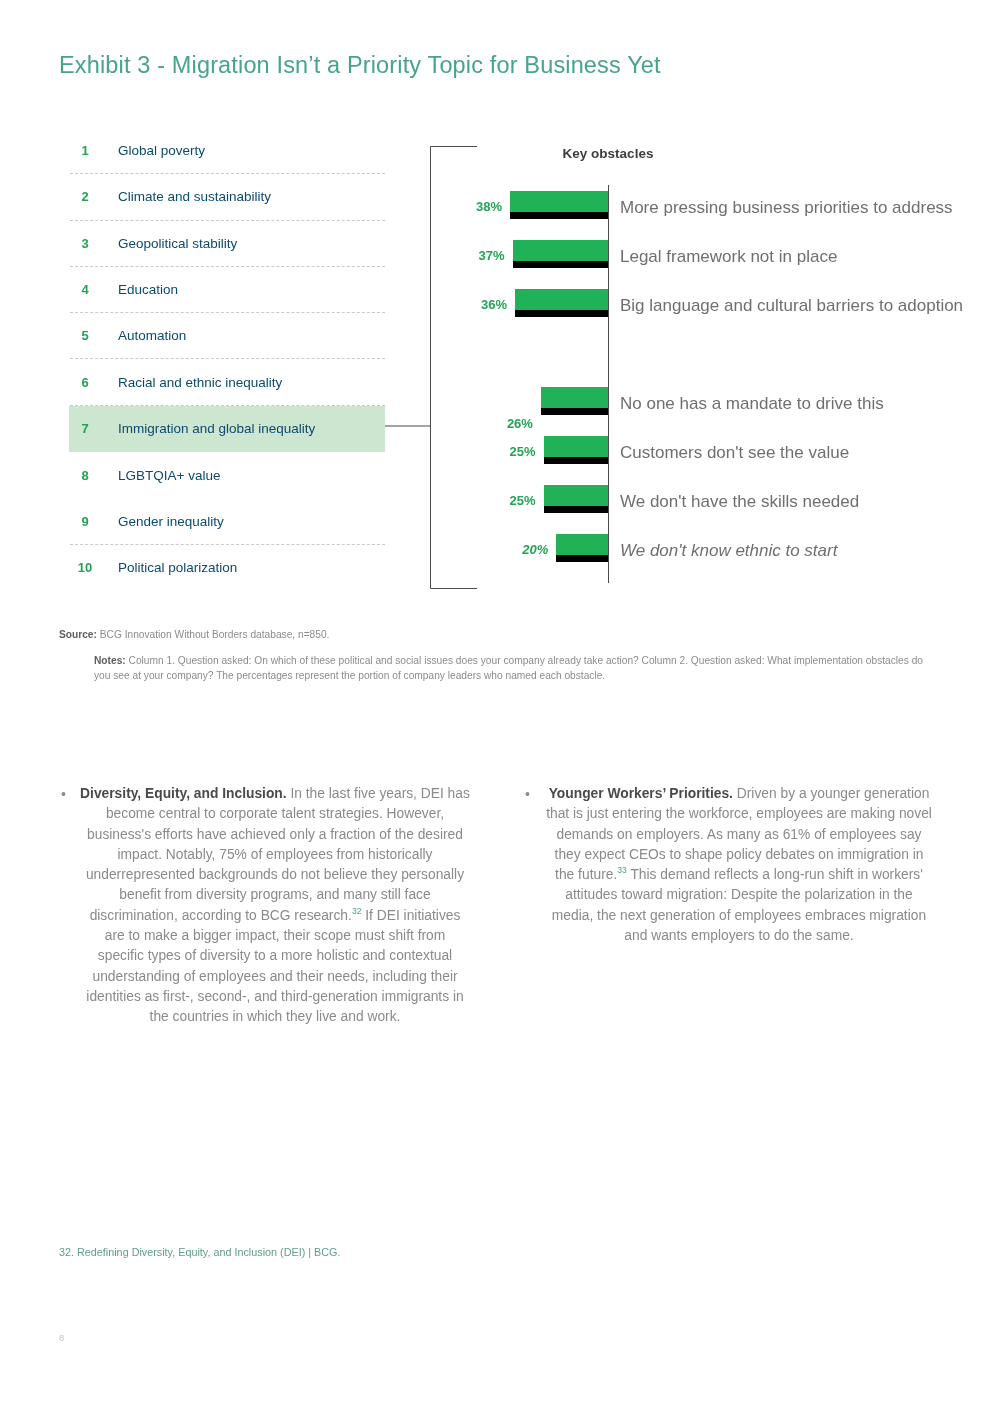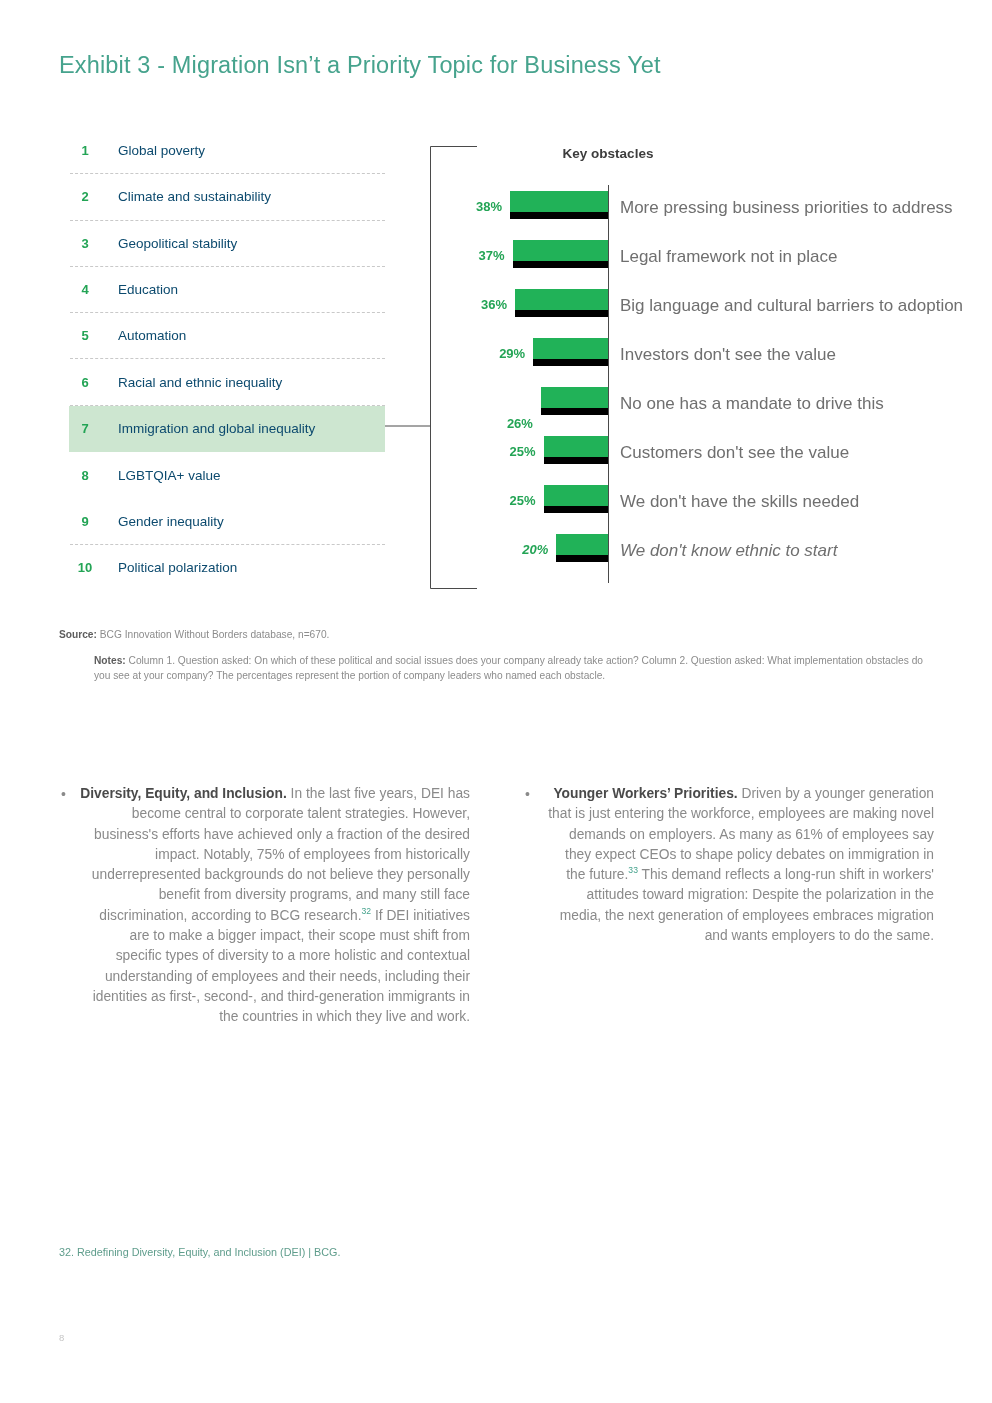--- a/index.html
+++ b/index.html
@@ -172,21 +172,21 @@
     display: flex;
     gap: 53px;
   }
   .body-col { width: 411px; }
   .bullet {
     position: relative;
     padding-left: 21px;
     font-size: 13.8px;
     line-height: 1.47;
     color: #8a8a8a;
-    text-align: right;
+    text-align: center;
   }
   .bullet::before {
     content: "•";
     position: absolute;
     left: 2px;
     top: 0;
     color: #8a8a8a;
     font-size: 14px;
   }
   .lead-in {
@@ -302,26 +302,20 @@
       <div class="bar-green" style="left: 72.54px; width: 95.46px;"></div>
       <div class="bar-black" style="left: 72.54px; width: 95.46px;"></div>
       <span class="bar-label">Legal framework not in place</span>
     </div>
     <div class="bar-row" style="top: 98px;">
       <span class="bar-pct" style="left: 23.12px; width: 44px;">36%</span>
       <div class="bar-green" style="left: 75.12px; width: 92.88px;"></div>
       <div class="bar-black" style="left: 75.12px; width: 92.88px;"></div>
       <span class="bar-label">Big language and cultural barriers to adoption</span>
     </div>
-    <div class="bar-row" style="top: 147px;">
-      <span class="bar-pct" style="left: 41.18px; width: 44px;">29%</span>
-      <div class="bar-green" style="left: 93.18px; width: 74.82px;"></div>
-      <div class="bar-black" style="left: 93.18px; width: 74.82px;"></div>
-      <span class="bar-label">Investors don't see the value</span>
-    </div>
     <div class="bar-row" style="top: 196px;">
       <span class="bar-pct" style="left: 48.92px; width: 44px; margin-top: 21px;">26%</span>
       <div class="bar-green" style="left: 100.92px; width: 67.08px;"></div>
       <div class="bar-black" style="left: 100.92px; width: 67.08px;"></div>
       <span class="bar-label">No one has a mandate to drive this</span>
     </div>
     <div class="bar-row" style="top: 245px;">
       <span class="bar-pct" style="left: 51.5px; width: 44px;">25%</span>
       <div class="bar-green" style="left: 103.5px; width: 64.5px;"></div>
       <div class="bar-black" style="left: 103.5px; width: 64.5px;"></div>
@@ -336,21 +330,21 @@
     <div class="bar-row" style="top: 343px; font-style: italic;">
       <span class="bar-pct" style="left: 64.4px; width: 44px;">20%</span>
       <div class="bar-green" style="left: 116.4px; width: 51.6px;"></div>
       <div class="bar-black" style="left: 116.4px; width: 51.6px;"></div>
       <span class="bar-label">We don't know ethnic to start</span>
     </div>
   </div>
 
 <div class="source-block">
   <div class="source-line">
-    <span class="src-strong">Source:</span><span> BCG Innovation Without Borders database, n=670.</span>
+    <span class="src-strong">Source:</span><span> BCG Innovation Without Borders database, n=850.</span>
   </div>
   <div class="notes-line">
     <span class="src-strong">Notes:</span><span> Column 1. Question asked: On which of these political and social issues does your company already take action? Column 2. Question asked: What implementation obstacles do you see at your company? The percentages represent the portion of company leaders who named each obstacle.</span>
   </div>
 </div>
 
 <div class="body-cols">
   <div class="body-col">
     <div class="bullet">
       <span class="lead-in">Diversity, Equity, and Inclusion.</span><span> In the last five years, DEI has become central to corporate talent strategies. However, business's efforts have achieved only a fraction of the desired impact. Notably, 75% of employees from historically underrepresented backgrounds do not believe they personally benefit from diversity programs, and many still face discrimination, according to BCG research.</span><sup class="fn">32</sup><span> If DEI initiatives are to make a bigger impact, their scope must shift from specific types of diversity to a more holistic and contextual understanding of employees and their needs, including their identities as first-, second-, and third-generation immigrants in the countries in which they live and work.</span>

